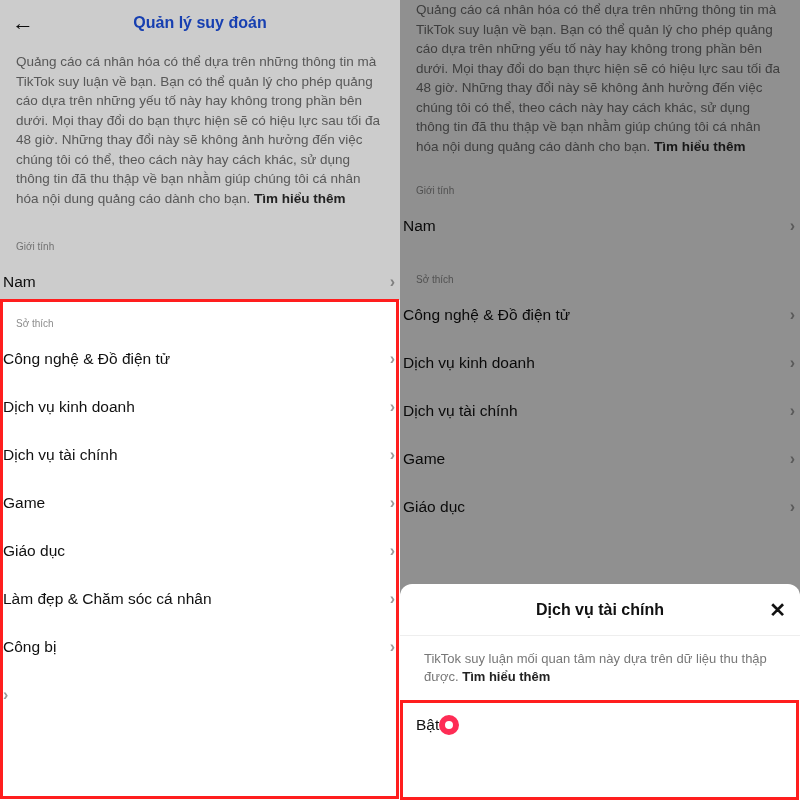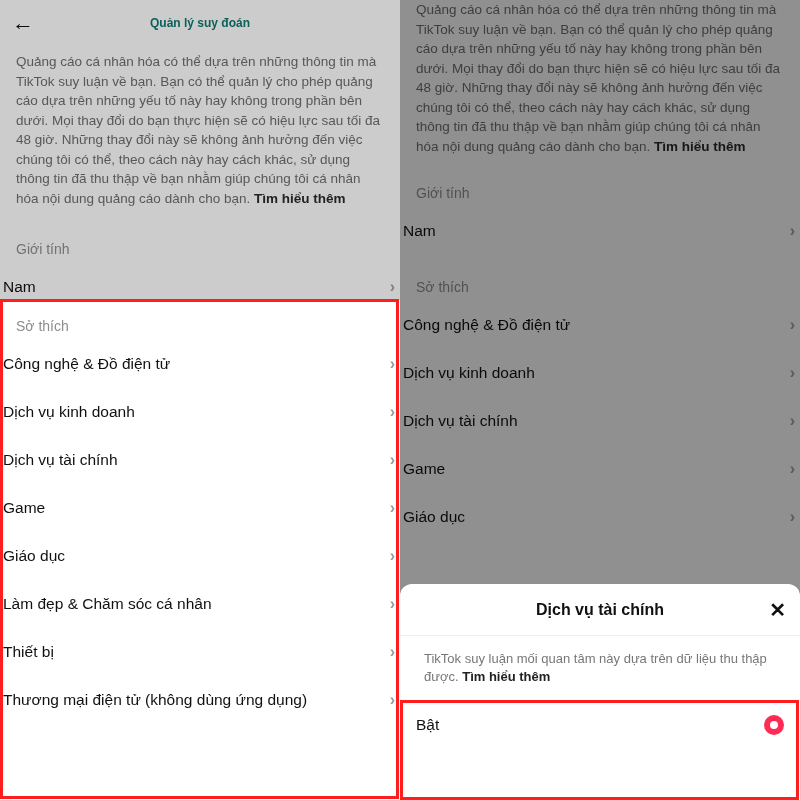--- a/index.html
+++ b/index.html
@@ -35,34 +35,34 @@
     position:relative;
   }
   .back-btn {
     position:absolute;
     left:12px; top:10px;
     font-size:22px;
     color:#111;
     cursor:pointer;
   }
   .title {
-    font-size:12px;
+    font-size:16px;
     font-weight:700;
-    color:#0f766e;
+    color:#1d4ed8;
   }
   .desc {
     padding:6px 16px 10px 16px;
     font-size:13.5px;
     line-height:1.45;
     color:#6c6c6c;
   }
   .desc b { color:#2a2a2a; font-weight:700; }
   .section-label {
     padding:22px 16px 6px 16px;
-    font-size:14px;
+    font-size:10px;
     color:#8c8c8c;
   }
   .row {
     height:48px;
     padding:0 3px;
     display:flex;
     align-items:center;
     justify-content:space-between;
     font-size:15.5px;
     color:#111;
@@ -144,21 +144,20 @@
     font-size:13px;
     line-height:1.4;
     color:#777;
   }
   .sheet-desc b { color:#222; font-weight:700; }
   .opt {
     height:50px;
     padding:0 16px;
     display:flex;
     align-items:center;
-    justify-content:space-between;
     font-size:15.5px;
     color:#111;
     cursor:pointer;
   }
   .radio {
     width:20px; height:20px;
     border-radius:50%;
     border:2px solid #d7d7d7;
   }
   .radio.selected {
@@ -213,25 +212,24 @@
     </div>
     <div class="row">
       <span>Giáo dục</span>
       <span class="chev">›</span>
     </div>
     <div class="row">
       <span>Làm đẹp &amp; Chăm sóc cá nhân</span>
       <span class="chev">›</span>
     </div>
     <div class="row">
-      <span>Thiết bị</span>
-      <span class="chev">›</span>
-    </div>
-    <div class="row">
-      <span>Thương mại điện tử (không dùng ứng dụng)</span>
+      <span>Công bị</span>
+      <span class="chev">›</span>
+    </div>
+    <div class="row">
       <span class="chev">›</span>
     </div>
   </div>
 
   <div class="red-frame-left"></div>
 </div>
 
 <div class="half right">
   <div class="right-bg">
     <div class="descR">

